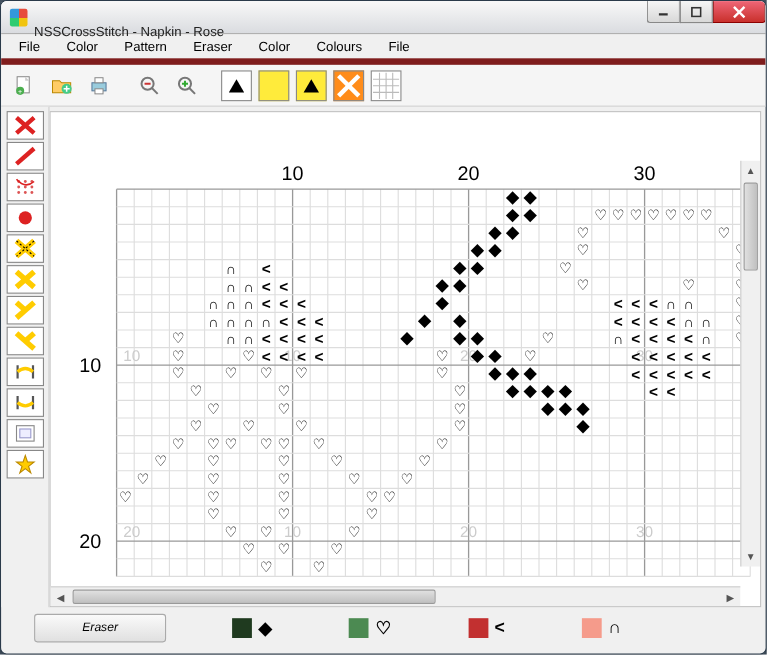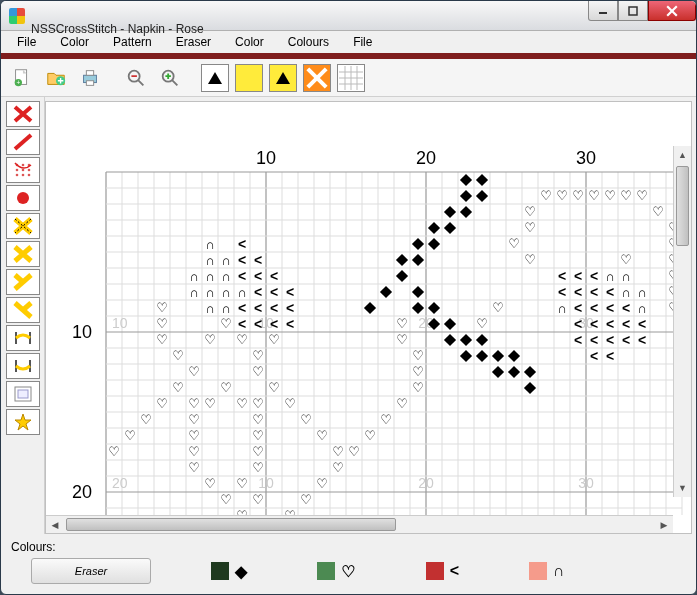--- a/index.html
+++ b/index.html
@@ -491,21 +491,20 @@
       </div>
       <div class="hscroll">
         <div class="arrow" style="left:0">◀</div>
         <div class="thumb"></div>
         <div class="arrow" style="right:0">▶</div>
       </div>
     </div>
   </div>
 
   <div class="bottom">
-    <div class="lbl">Colours:</div>
     <div class="row">
       <div class="eraser">Eraser</div>
       <div id="swatches" style="display:flex; gap:70px;">
           <div class="swatch">
             <div class="sq" style="background:#1f3a1f"></div>
             <div class="sym">◆</div>
           </div>
           <div class="swatch">
             <div class="sq" style="background:#4c8a52"></div>
             <div class="sym">♡</div>

